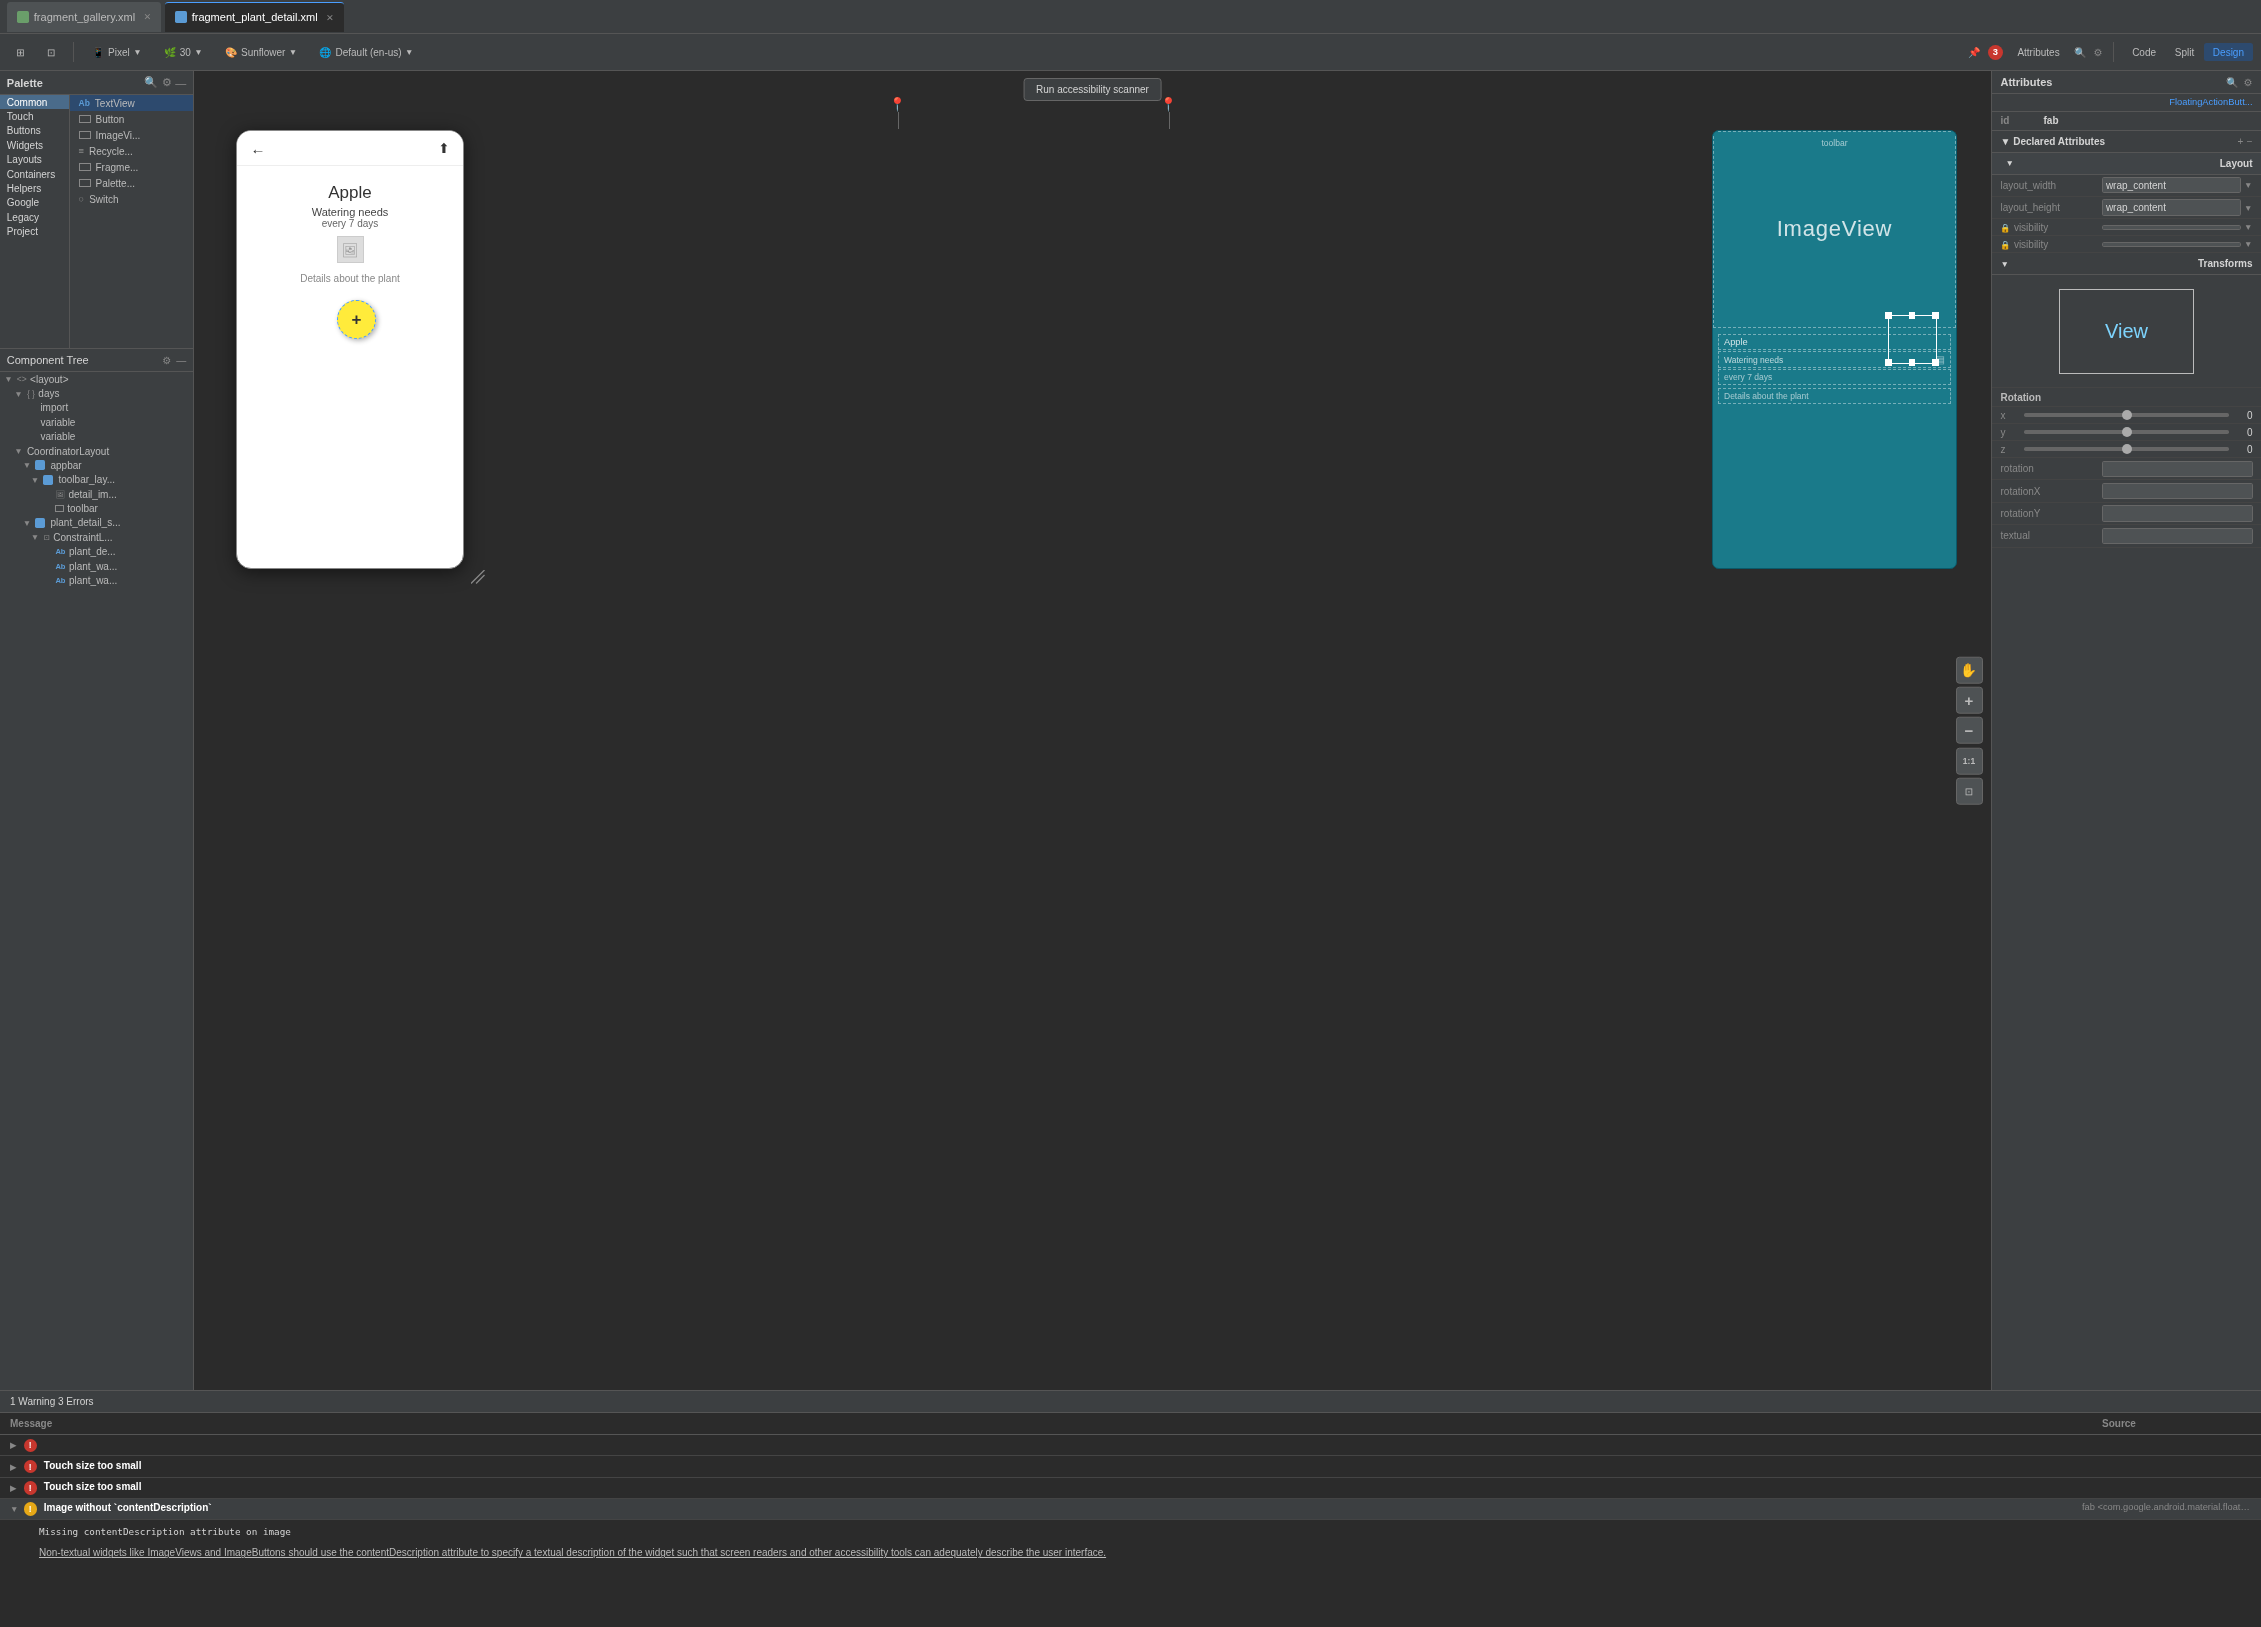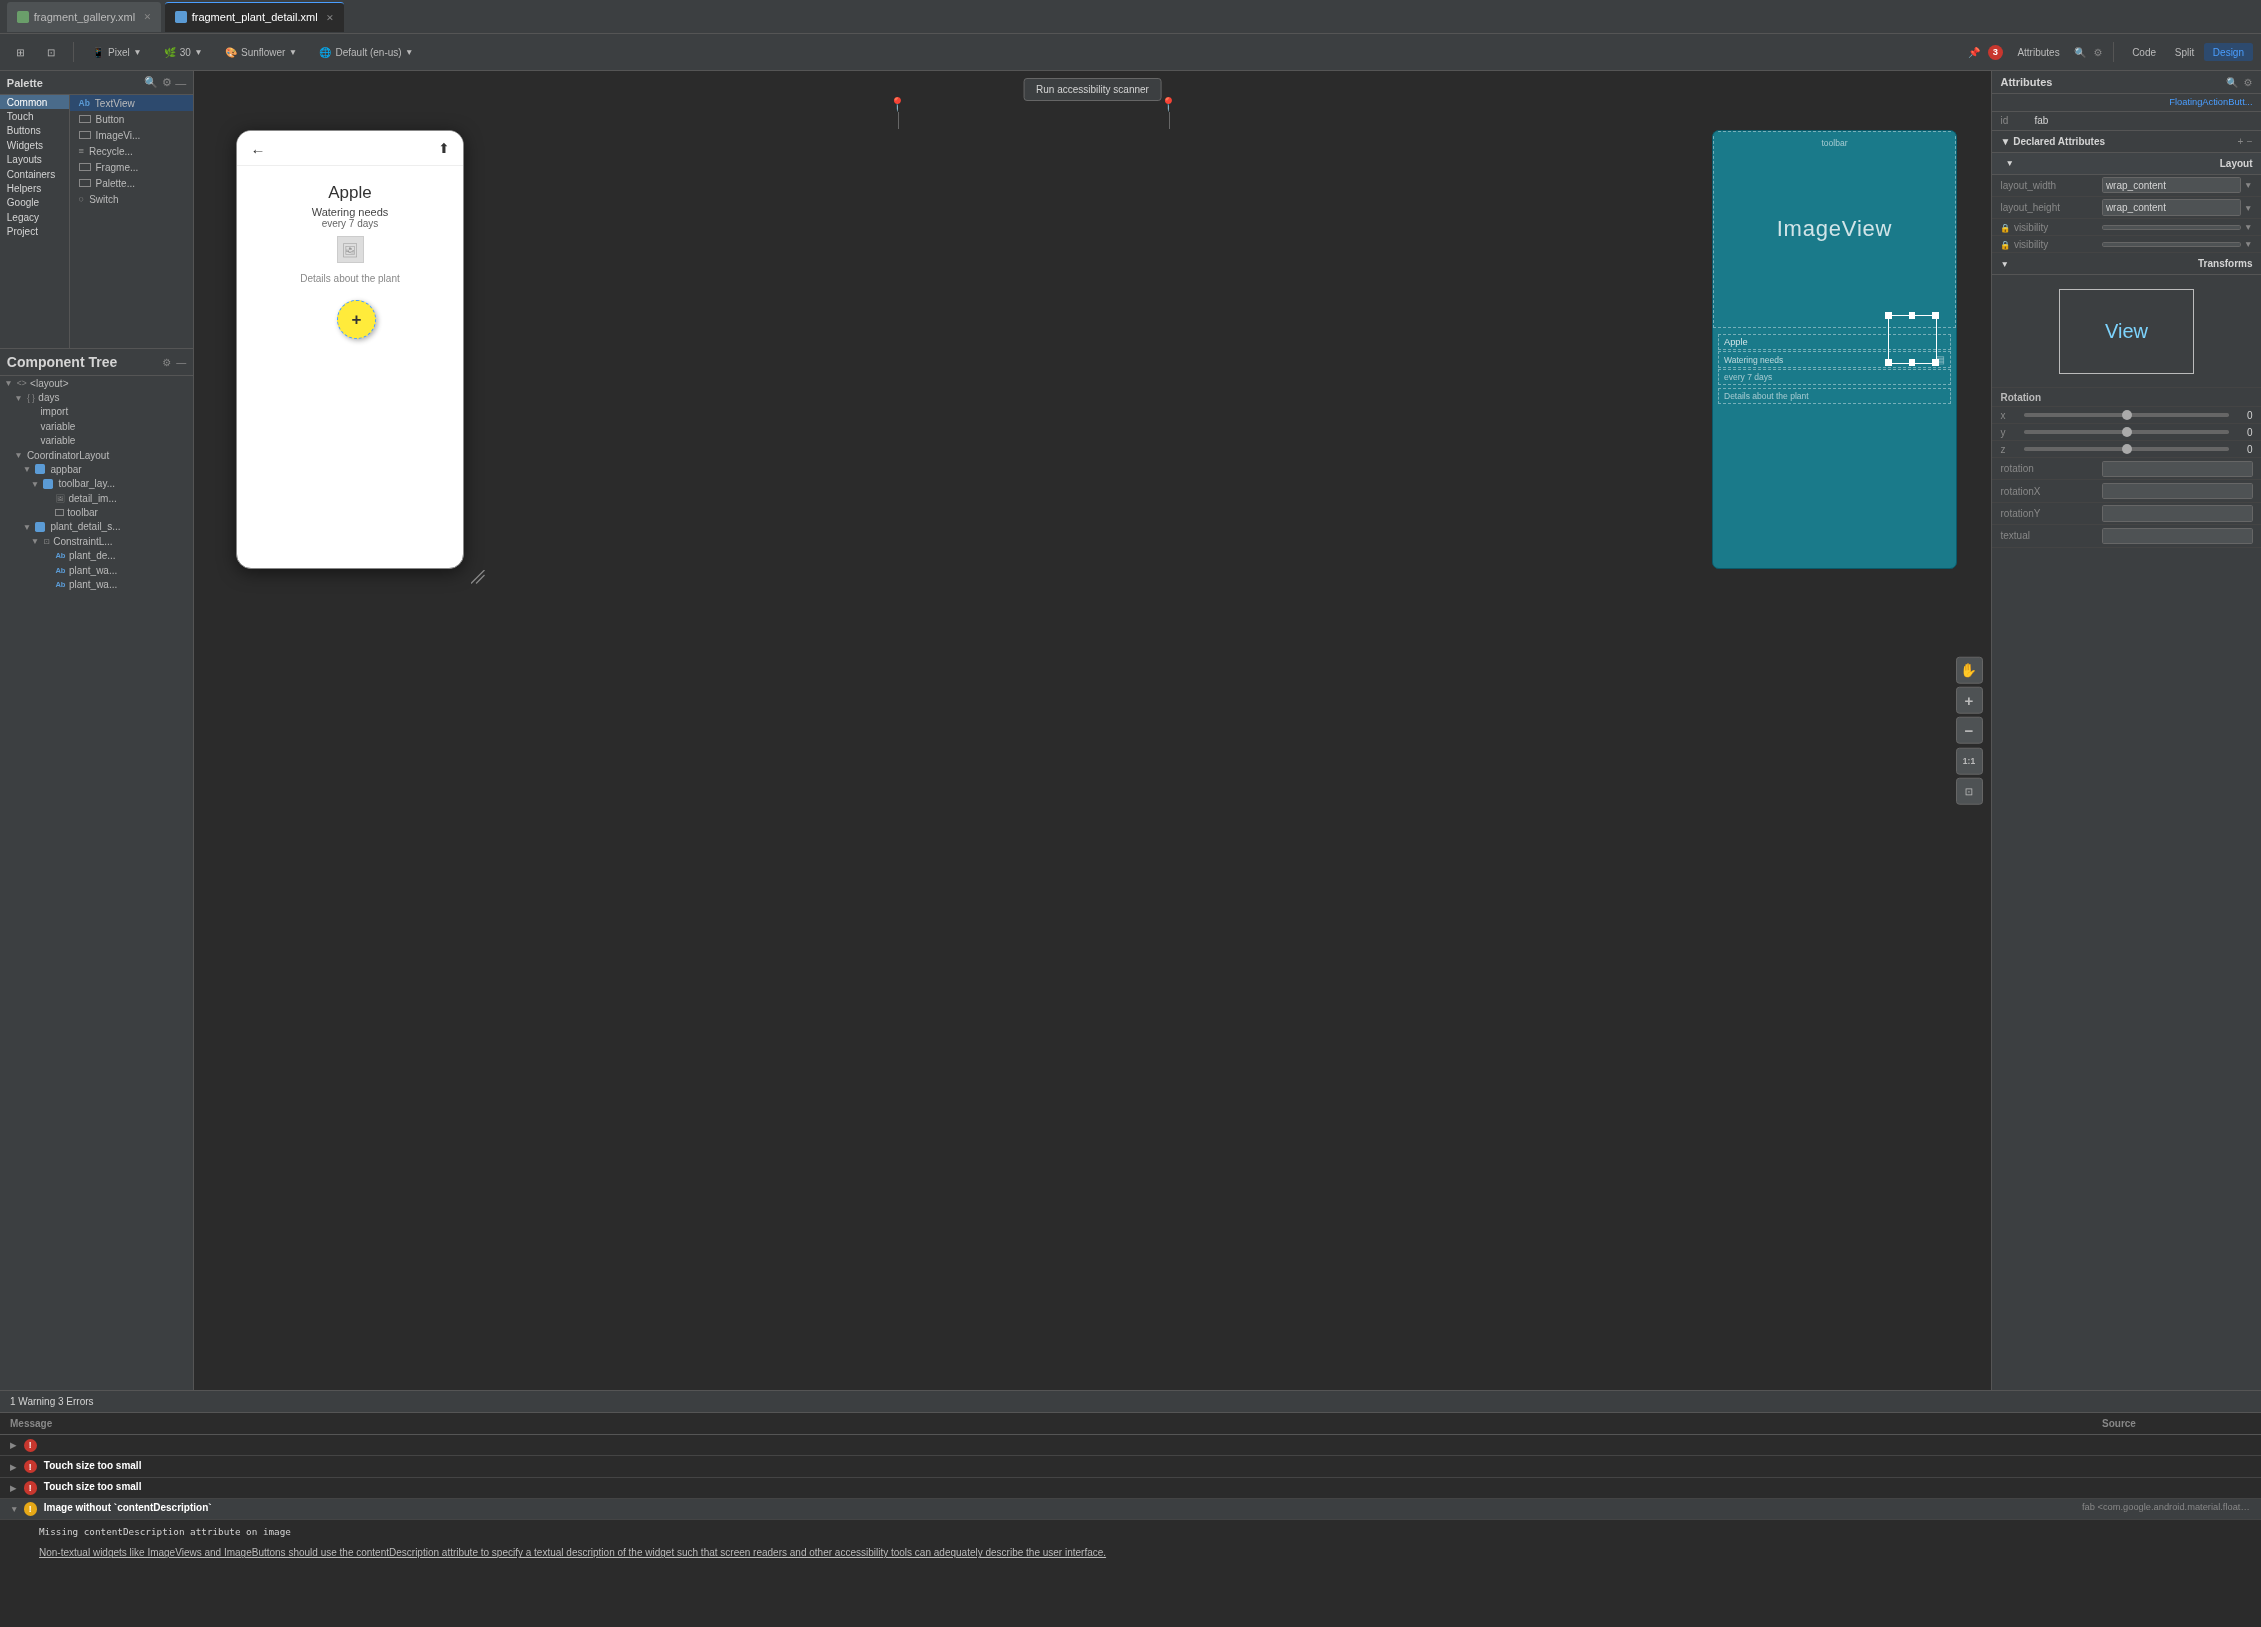--- a/index.html
+++ b/index.html
@@ -18,29 +18,29 @@
     .toolbar-separator { width: 0.8px; height: 20px; background: #555; margin: 0 3.4px; }
     .view-mode-btns { display: flex; align-items: center; gap: 1.7px; margin-left: auto; }
     .view-mode-btn { padding: 3.4px 8.5px; color: #bbb; cursor: pointer; border-radius: 2.5px; font-size: 10px; }
     .view-mode-btn.active { color: #4a9eff; background: #2d4a6e; }
     .palette-header { display: flex; align-items: center; justify-content: space-between; padding: 5px 6.8px; border-bottom: 0.8px solid #555; }
     .palette-header-title { font-size: 11px; font-weight: bold; color: #d4d4d4; }
     .palette-search { display: flex; align-items: center; gap: 3.4px; }
     .palette-category { padding: 1.7px 6.8px; cursor: pointer; }
     .palette-category.active { background: #4a6b8a; color: #fff; }
     .tree-header { display: flex; align-items: center; justify-content: space-between; padding: 5px 6.8px; border-bottom: 0.8px solid #555; }
-    .tree-header-title { font-size: 14px; font-weight: bold; }
+    .tree-header-title { font-size: 11px; font-weight: normal; }
     .tree-item { display: flex; align-items: center; gap: 3.4px; padding: 1.7px 3.4px; cursor: pointer; font-size: 10px; color: #bbb; white-space: nowrap; overflow: hidden; }
     .tree-toggle { width: 10px; height: 10px; display: inline-flex; align-items: center; justify-content: center; color: #888; font-size: 8.5px; }
     .canvas-zoom-btn { width: 27px; height: 27px; background: #4e5254; border: 0.8px solid #666; border-radius: 3.4px; display: flex; align-items: center; justify-content: center; cursor: pointer; color: #bbb; font-size: 13.5px; }
     .attr-header { display: flex; align-items: center; justify-content: space-between; padding: 5px 8.5px; border-bottom: 0.8px solid #555; }
     .attr-title { font-size: 11px; font-weight: bold; }
     .attr-header-icons { display: flex; gap: 5px; color: #888; cursor: pointer; }
     .attr-fab-label { font-size: 9.3px; color: #4a9eff; padding: 3.4px 8.5px; border-bottom: 0.8px solid #555; text-align: right; }
-    .attr-id-row { display: flex; align-items: center; padding: 3.4px 8.5px; border-bottom: 0.8px solid #555; gap: 0; }
+    .attr-id-row { display: flex; align-items: center; padding: 3.4px 8.5px; border-bottom: 0.8px solid #555; gap: 9px; font-weight: bold; }
     .attr-id-label { color: #888; font-size: 10px; width: 34px; }
     .attr-id-value { color: #d4d4d4; font-size: 10px; }
     .attr-section-header { display: flex; align-items: center; justify-content: space-between; padding: 5px 8.5px; background: #3c3f41; border-bottom: 0.8px solid #555; cursor: pointer; }
     .attr-section-title { font-size: 10px; font-weight: bold; color: #d4d4d4; }
     .attr-section-icons { display: flex; gap: 3.4px; color: #888; }
     .attr-row { display: flex; align-items: center; padding: 2.5px 8.5px; border-bottom: 0.8px solid #444; }
     .attr-name { color: #888; font-size: 10px; width: 101px; flex-shrink: 0; }
     .attr-value-container { flex: 1; display: flex; align-items: center; gap: 3.4px; }
     .attr-value { color: #d4d4d4; font-size: 10px; flex: 1; background: #4e5254; border: 0.8px solid #666; border-radius: 1.7px; padding: 1.7px 3.4px; }
     .attr-dropdown { font-size: 8.5px; color: #888; }

